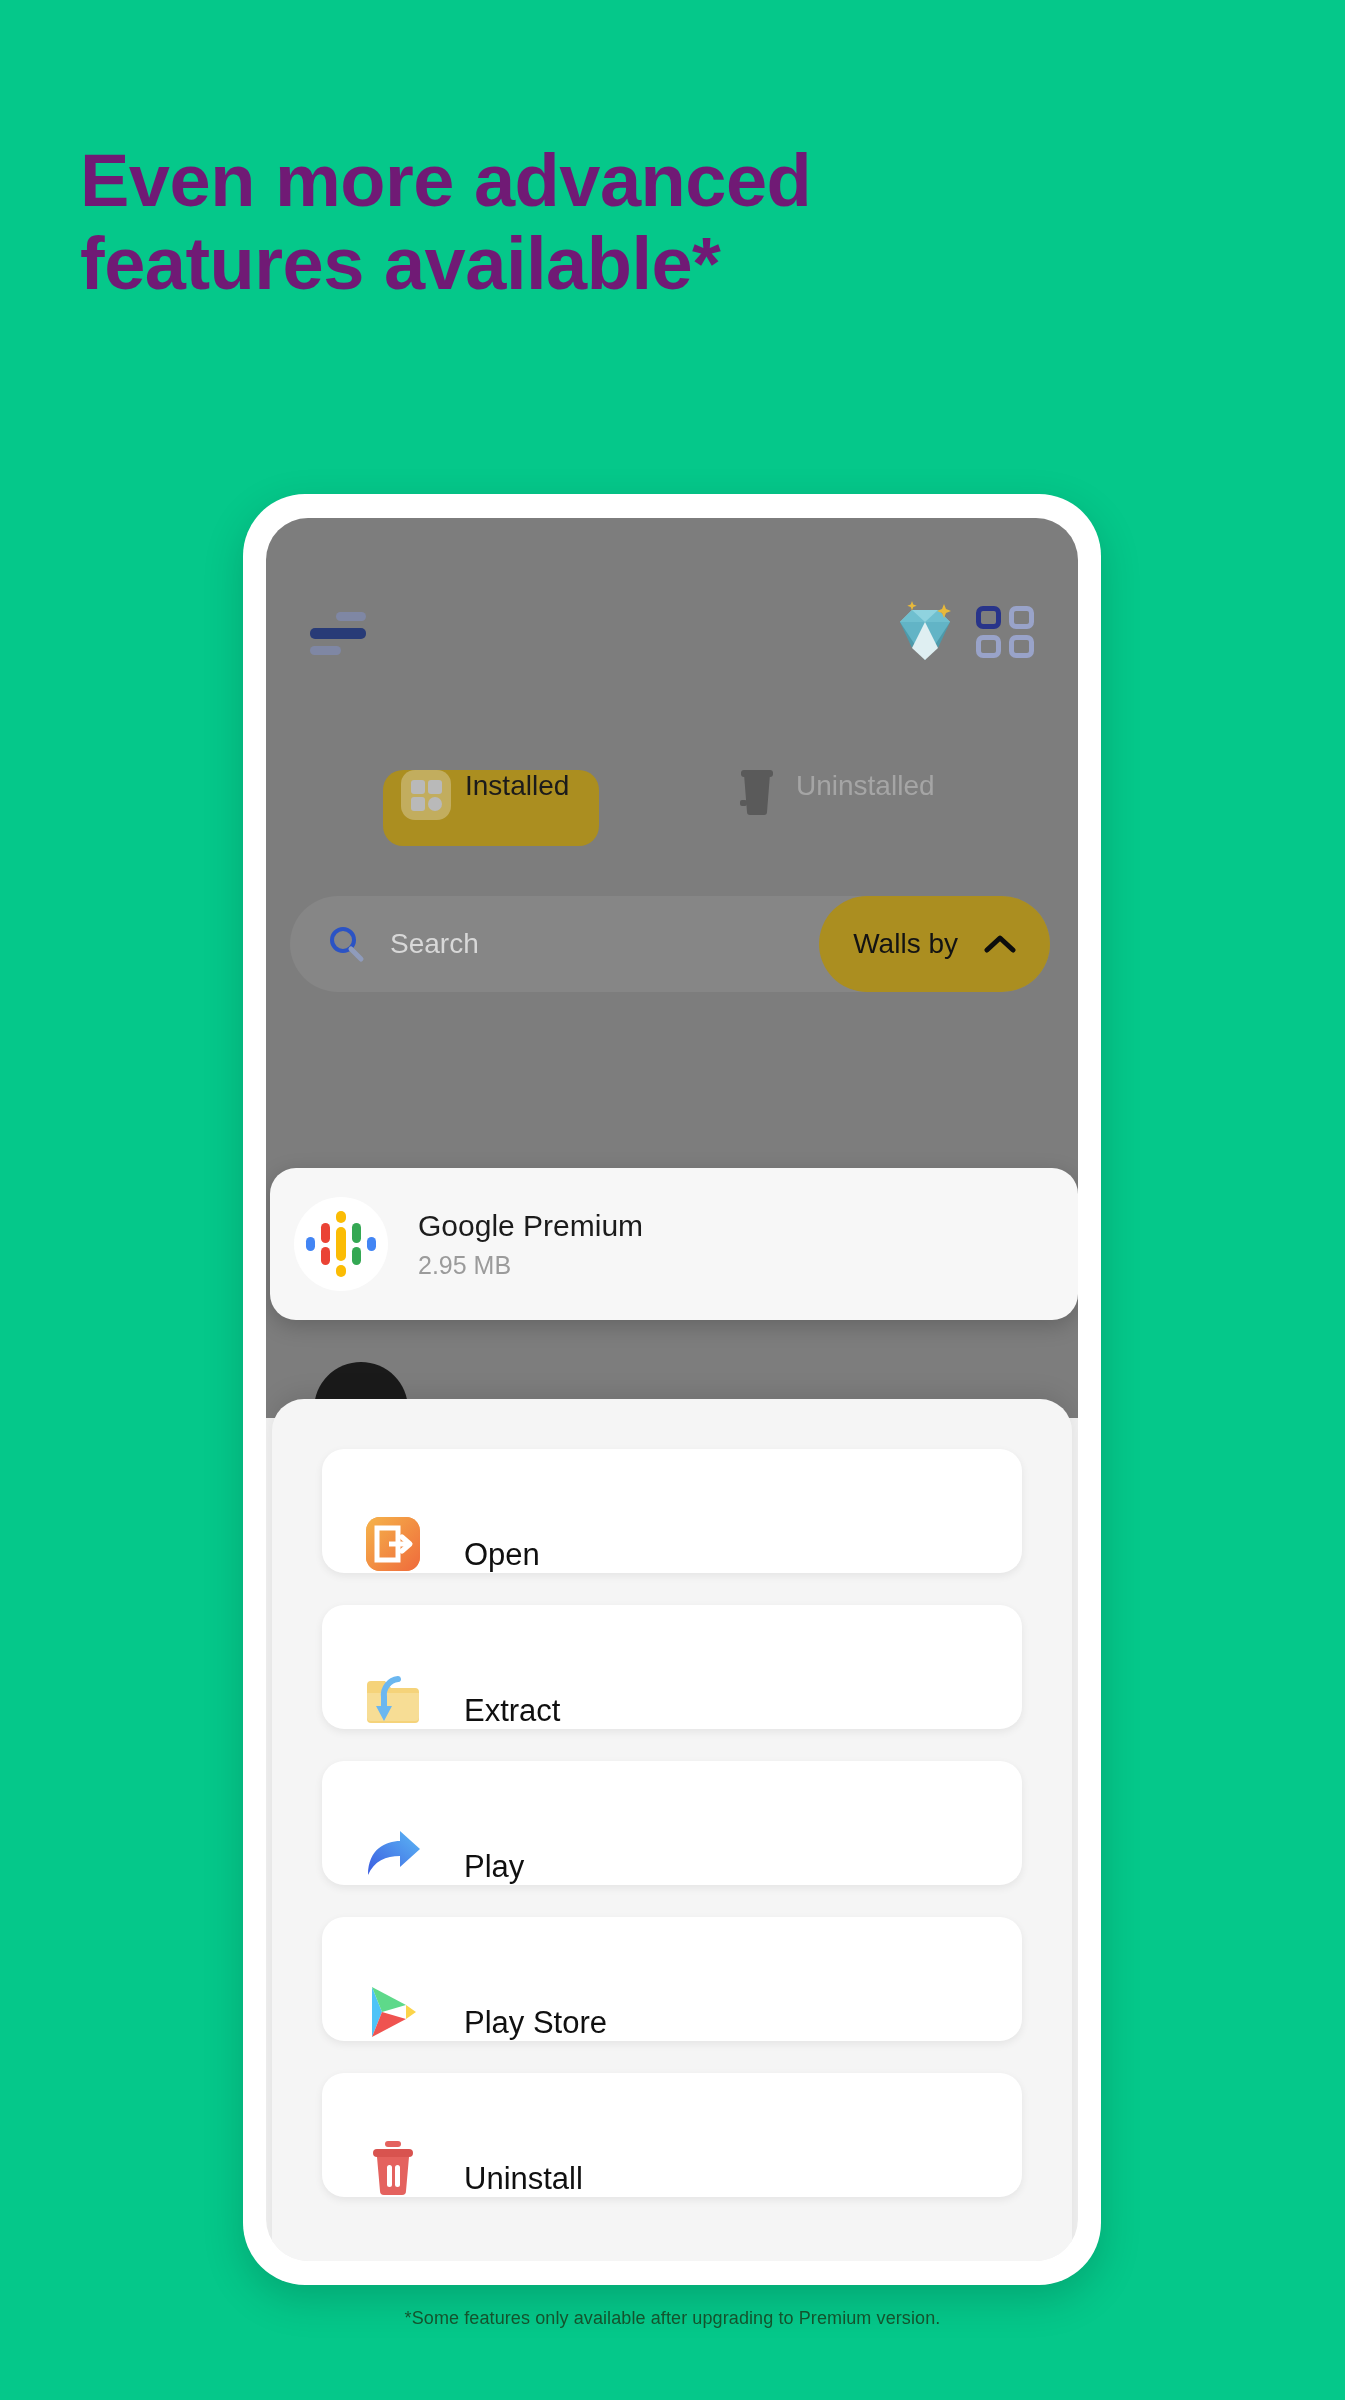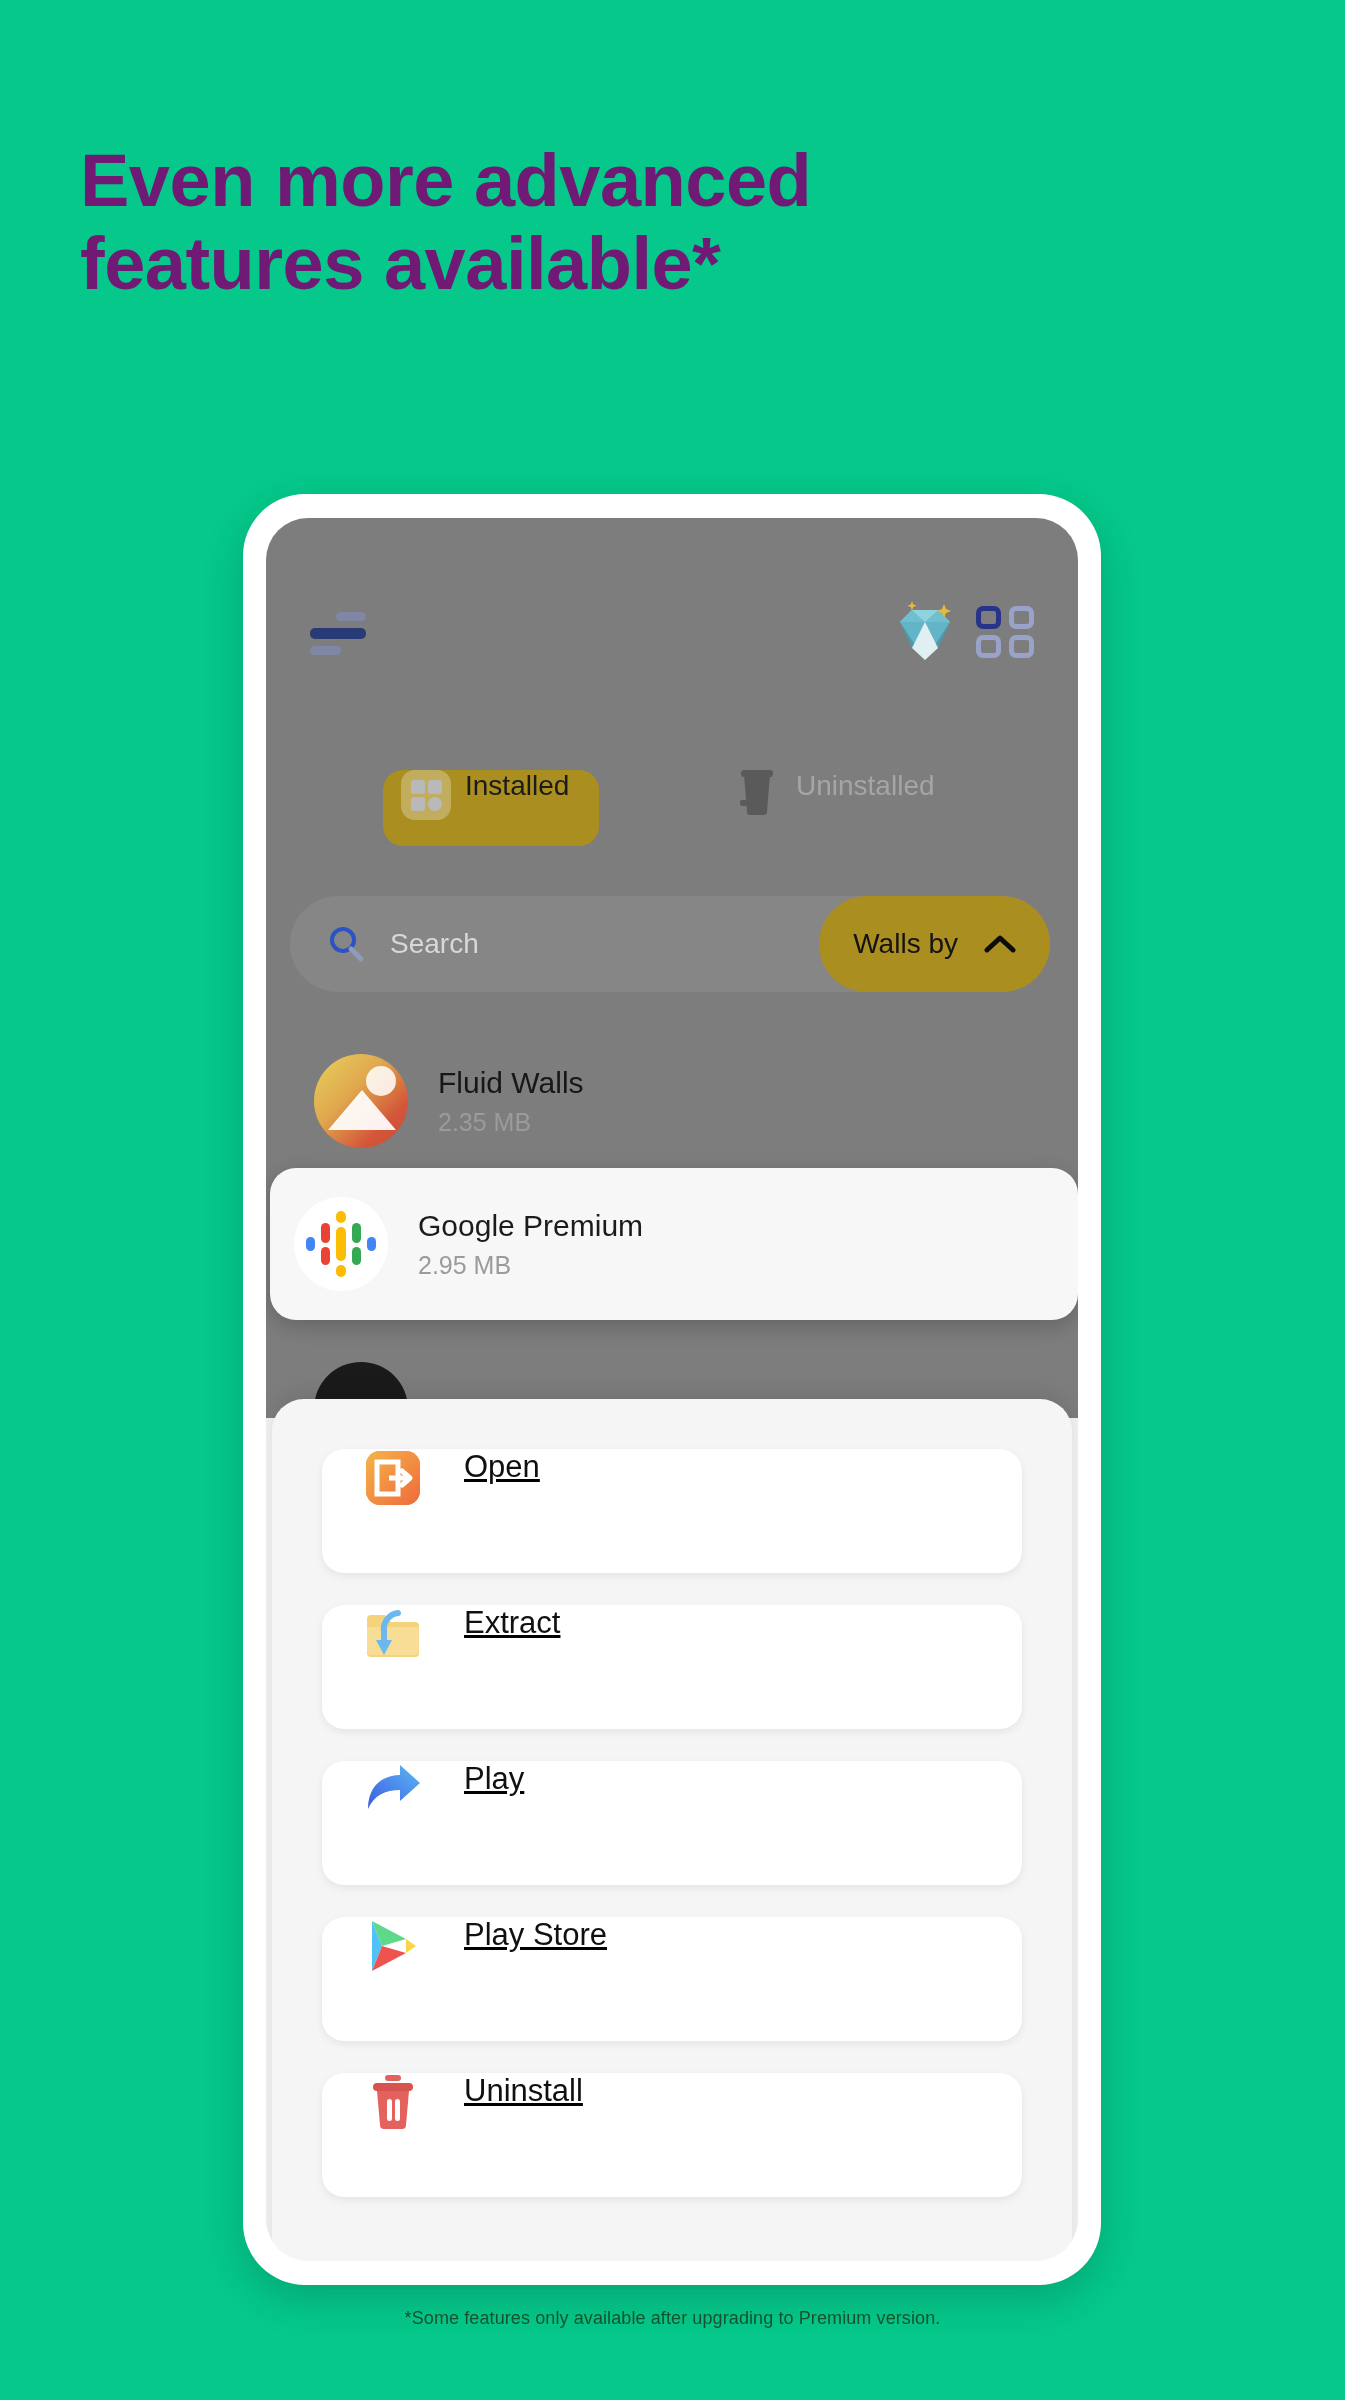--- a/index.html
+++ b/index.html
@@ -252,22 +252,21 @@
   }
   .menu-item {
     position: relative;
     margin: 0 auto 32px auto;
     width: 700px;
     height: 124px;
     background: #ffffff;
     border-radius: 22px;
     box-shadow: 0 3px 9px rgba(0,0,0,0.07);
     display: flex;
-    align-items: flex-start;
-    text-decoration: underline;
+    align-items: flex-end;
   }
   .menu-item .mi-icon {
     width: 58px; height: 58px;
     margin-left: 42px;
     flex: none;
     position: relative;
   }
   .menu-item .mi-label {
     margin-left: 42px;
     font-size: 31px;
@@ -345,29 +344,20 @@
       <span class="search-placeholder">Search</span>
 
       <div class="sortby-pill">
         <span class="sortby-label">Walls by</span>
         <svg class="chev-up" viewBox="0 0 32 20">
           <polyline points="3,16 16,4 29,16" fill="none" stroke="#0d0d0d" stroke-width="5" stroke-linecap="round" stroke-linejoin="round"></polyline>
         </svg>
       </div>
     </div>
 
-    <div class="approw row-fluid">
-      <div class="appicon">
-        <div class="fluid-ic"></div>
-      </div>
-      <div class="apptext">
-        <div class="appname">Fluid Walls</div>
-        <div class="appsize">2.35 MB</div>
-      </div>
-    </div>
 
     <div class="approw row-selected">
       <div class="appicon gp-ic">
         <svg viewBox="0 0 94 94" width="94" height="94">
           <rect x="12" y="40" width="9" height="14" rx="4.5" fill="#4285f4"></rect>
           <rect x="73" y="40" width="9" height="14" rx="4.5" fill="#4285f4"></rect>
           <rect x="27" y="26" width="9" height="20" rx="4.5" fill="#ea4335"></rect>
           <rect x="27" y="50" width="9" height="18" rx="4.5" fill="#ea4335"></rect>
           <rect x="58" y="26" width="9" height="20" rx="4.5" fill="#34a853"></rect>
           <rect x="58" y="50" width="9" height="18" rx="4.5" fill="#34a853"></rect>

